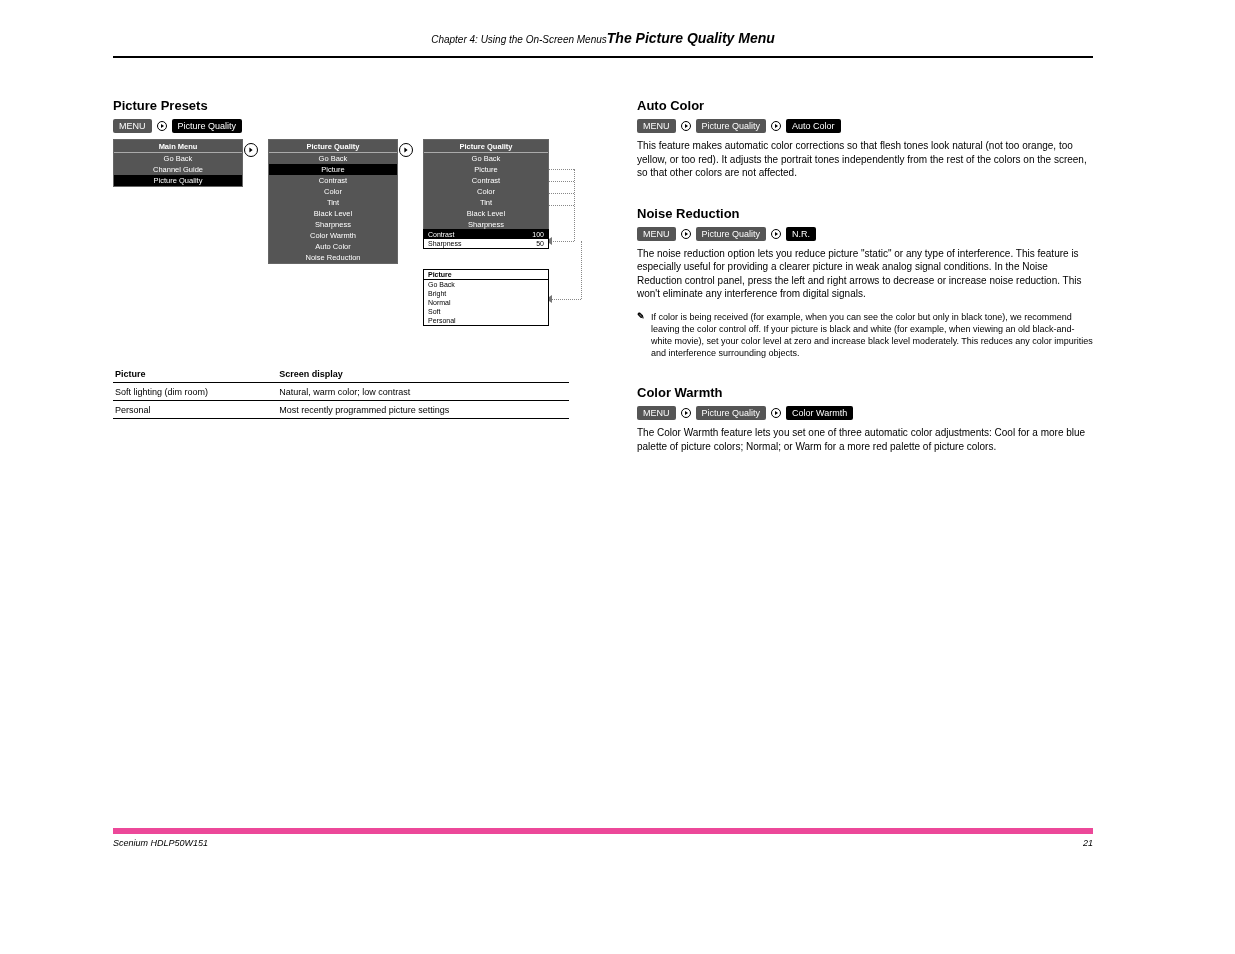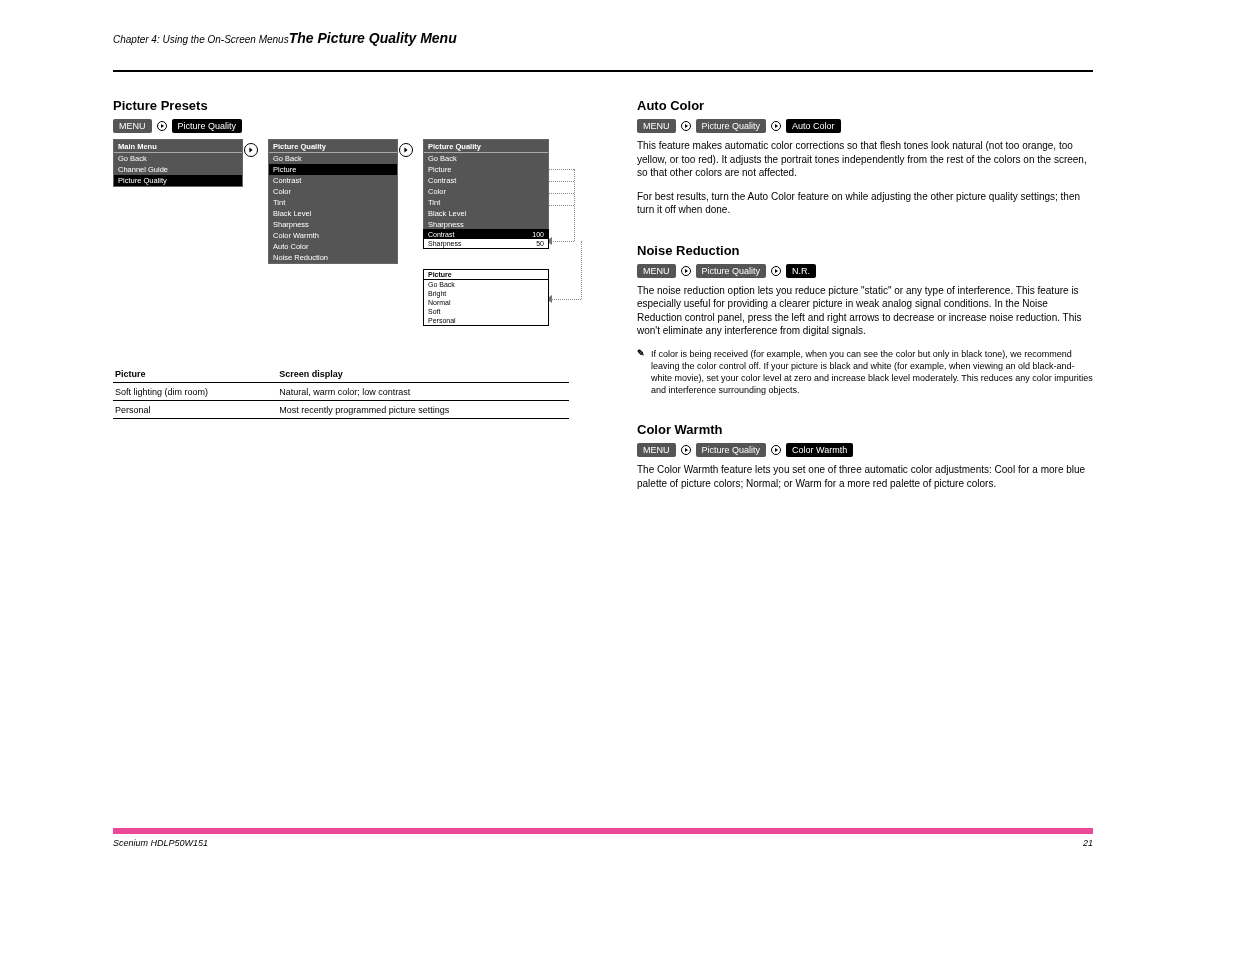--- a/index.html
+++ b/index.html
@@ -13,24 +13,25 @@
     position: relative;
   }
   .page {
     position: absolute;
     left: 113px;
     top: 30px;
     width: 980px;
   }
   .header {
     display: flex;
-    justify-content: flex-start;
+    justify-content: center;
     align-items: baseline;
-    padding-bottom: 24px;
+    padding-bottom: 10px;
     border-bottom: 2px solid #000;
+    margin-bottom: 14px;
   }
   .header-left {
     font-size: 10px;
     font-style: italic;
   }
   .header-right {
     font-size: 14px;
     font-style: italic;
     font-weight: bold;
   }
@@ -80,20 +81,21 @@
     display: flex;
   }
   .note .sym { width: 14px; font-weight: bold; }
   .note .ntxt { flex: 1; line-height: 1.35; }
 
   
   .diagram {
     position: relative;
     height: 220px;
     margin-top: 4px;
+    text-align: center;
   }
   .menubox {
     position: absolute;
     background: #555;
     color: #fff;
     font-size: 7.5px;
     border: 1px solid #666;
   }
   .menubox .title {
     background: #555;
@@ -324,21 +326,20 @@
         <span class="pill">Picture Quality</span>
         <span class="arrow">
             <svg viewBox="0 0 10 10">
               <circle cx="5" cy="5" r="4.5" fill="#fff" stroke="#000"></circle>
               <path d="M4 3 L7 5 L4 7 Z" fill="#000"></path>
             </svg>
           </span>
         <span class="pill-dark">Auto Color</span>
       </div>
       <div class="desc">This feature makes automatic color corrections so that flesh tones look natural (not too orange, too yellow, or too red). It adjusts the portrait tones independently from the rest of the colors on the screen, so that other colors are not affected.</div>
-      <div class="desc">For best results, turn the Auto Color feature on while adjusting the other picture quality settings; then turn it off when done.</div>
 
       <div class="section-title">Noise Reduction</div>
       <div class="breadcrumb">
         <span class="pill">MENU</span>
         <span class="arrow">
             <svg viewBox="0 0 10 10">
               <circle cx="5" cy="5" r="4.5" fill="#fff" stroke="#000"></circle>
               <path d="M4 3 L7 5 L4 7 Z" fill="#000"></path>
             </svg>
           </span>

